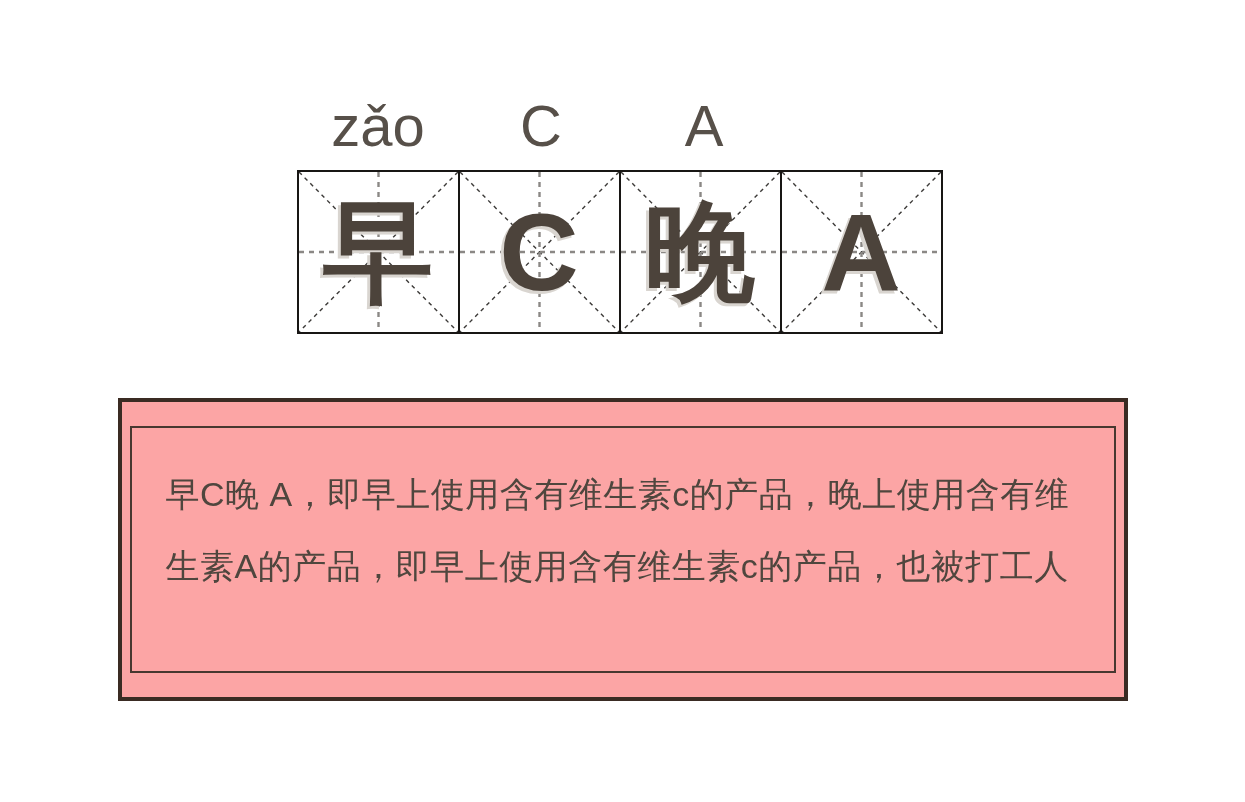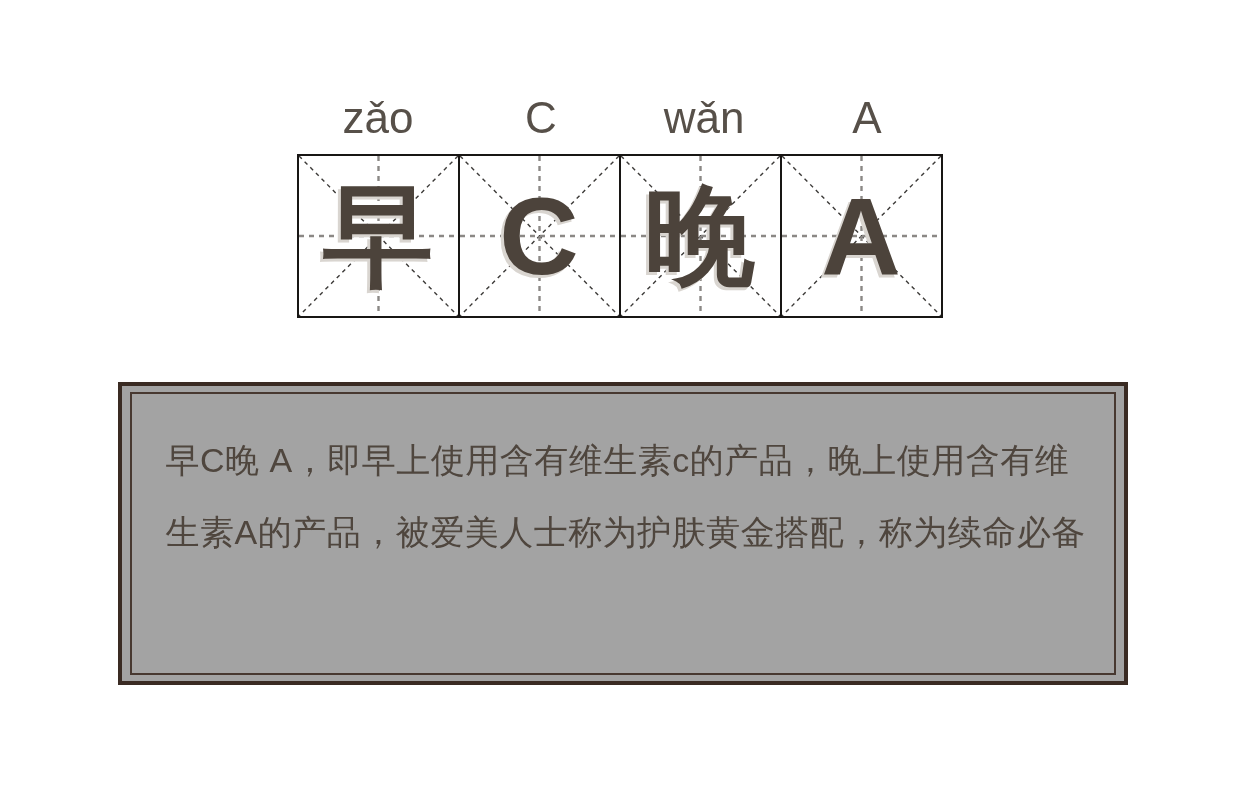--- a/index.html
+++ b/index.html
@@ -20,21 +20,21 @@
     margin: 0 auto;
     padding-top: 94px;
   }
   .pinyin-row {
     display: flex;
     margin-bottom: 12px;
   }
   .pinyin {
     width: 163px;
     text-align: center;
-    font-size: 44px;
+    font-size: 58px;
     line-height: 1.1;
     color: #575049;
     font-weight: 400;
   }
   .grid-row { display: flex; }
   .grid-cell {
     position: relative;
     width: 163px;
     height: 164px;
     border: 2px solid #181614;
@@ -60,22 +60,22 @@
     color: #4c433b;
     text-shadow: -3px 3px 0 #d9d5d0;
   }
 
   
   .definition-box {
     width: 1010px;
     height: 303px;
     margin: 64px auto 0;
     border: 4px solid #3a2b23;
-    padding: 6px 8px;
-    background: #a3a3a3;
+    padding: 24px 8px;
+    background: #fca5a5;
   }
   .definition-inner {
     width: 100%;
     height: 100%;
     border: 2px solid #473830;
     padding: 30px 30px 0 34px;
   }
   .definition-line {
     font-size: 34px;
     line-height: 72px;
@@ -87,21 +87,20 @@
 </head>
 <body>
 
 <div class="page">
 
   <div class="word-card">
 
     <div class="pinyin-row">
       <div class="pinyin">zǎo</div>
       <div class="pinyin">C</div>
-      <div class="pinyin">wǎn</div>
       <div class="pinyin">A</div>
     </div>
 
     <div class="grid-row">
 
       <div class="grid-cell">
         <svg viewBox="0 0 159 160" preserveAspectRatio="none">
           <line x1="0" y1="0" x2="159" y2="160" stroke="#3c3a38" stroke-width="1.4" stroke-dasharray="4 4"></line>
           <line x1="159" y1="0" x2="0" y2="160" stroke="#3c3a38" stroke-width="1.4" stroke-dasharray="4 4"></line>
           <line x1="79.5" y1="0" x2="79.5" y2="160" stroke="#8b8885" stroke-width="2.4" stroke-dasharray="5 5"></line>
@@ -139,17 +138,17 @@
         </svg>
         <div class="grid-char">A</div>
       </div>
 
     </div>
   </div>
 
   <div class="definition-box">
     <div class="definition-inner">
       <div class="definition-line">早C晚 A，即早上使用含有维生素c的产品，晚上使用含有维</div>
-      <div class="definition-line">生素A的产品，被爱美人士称为护肤黄金搭配，称为续命必备</div>
+      <div class="definition-line">生素A的产品，即早上使用含有维生素c的产品，也被打工人</div>
     </div>
   </div>
 
 </div>
 
 </body></html>

